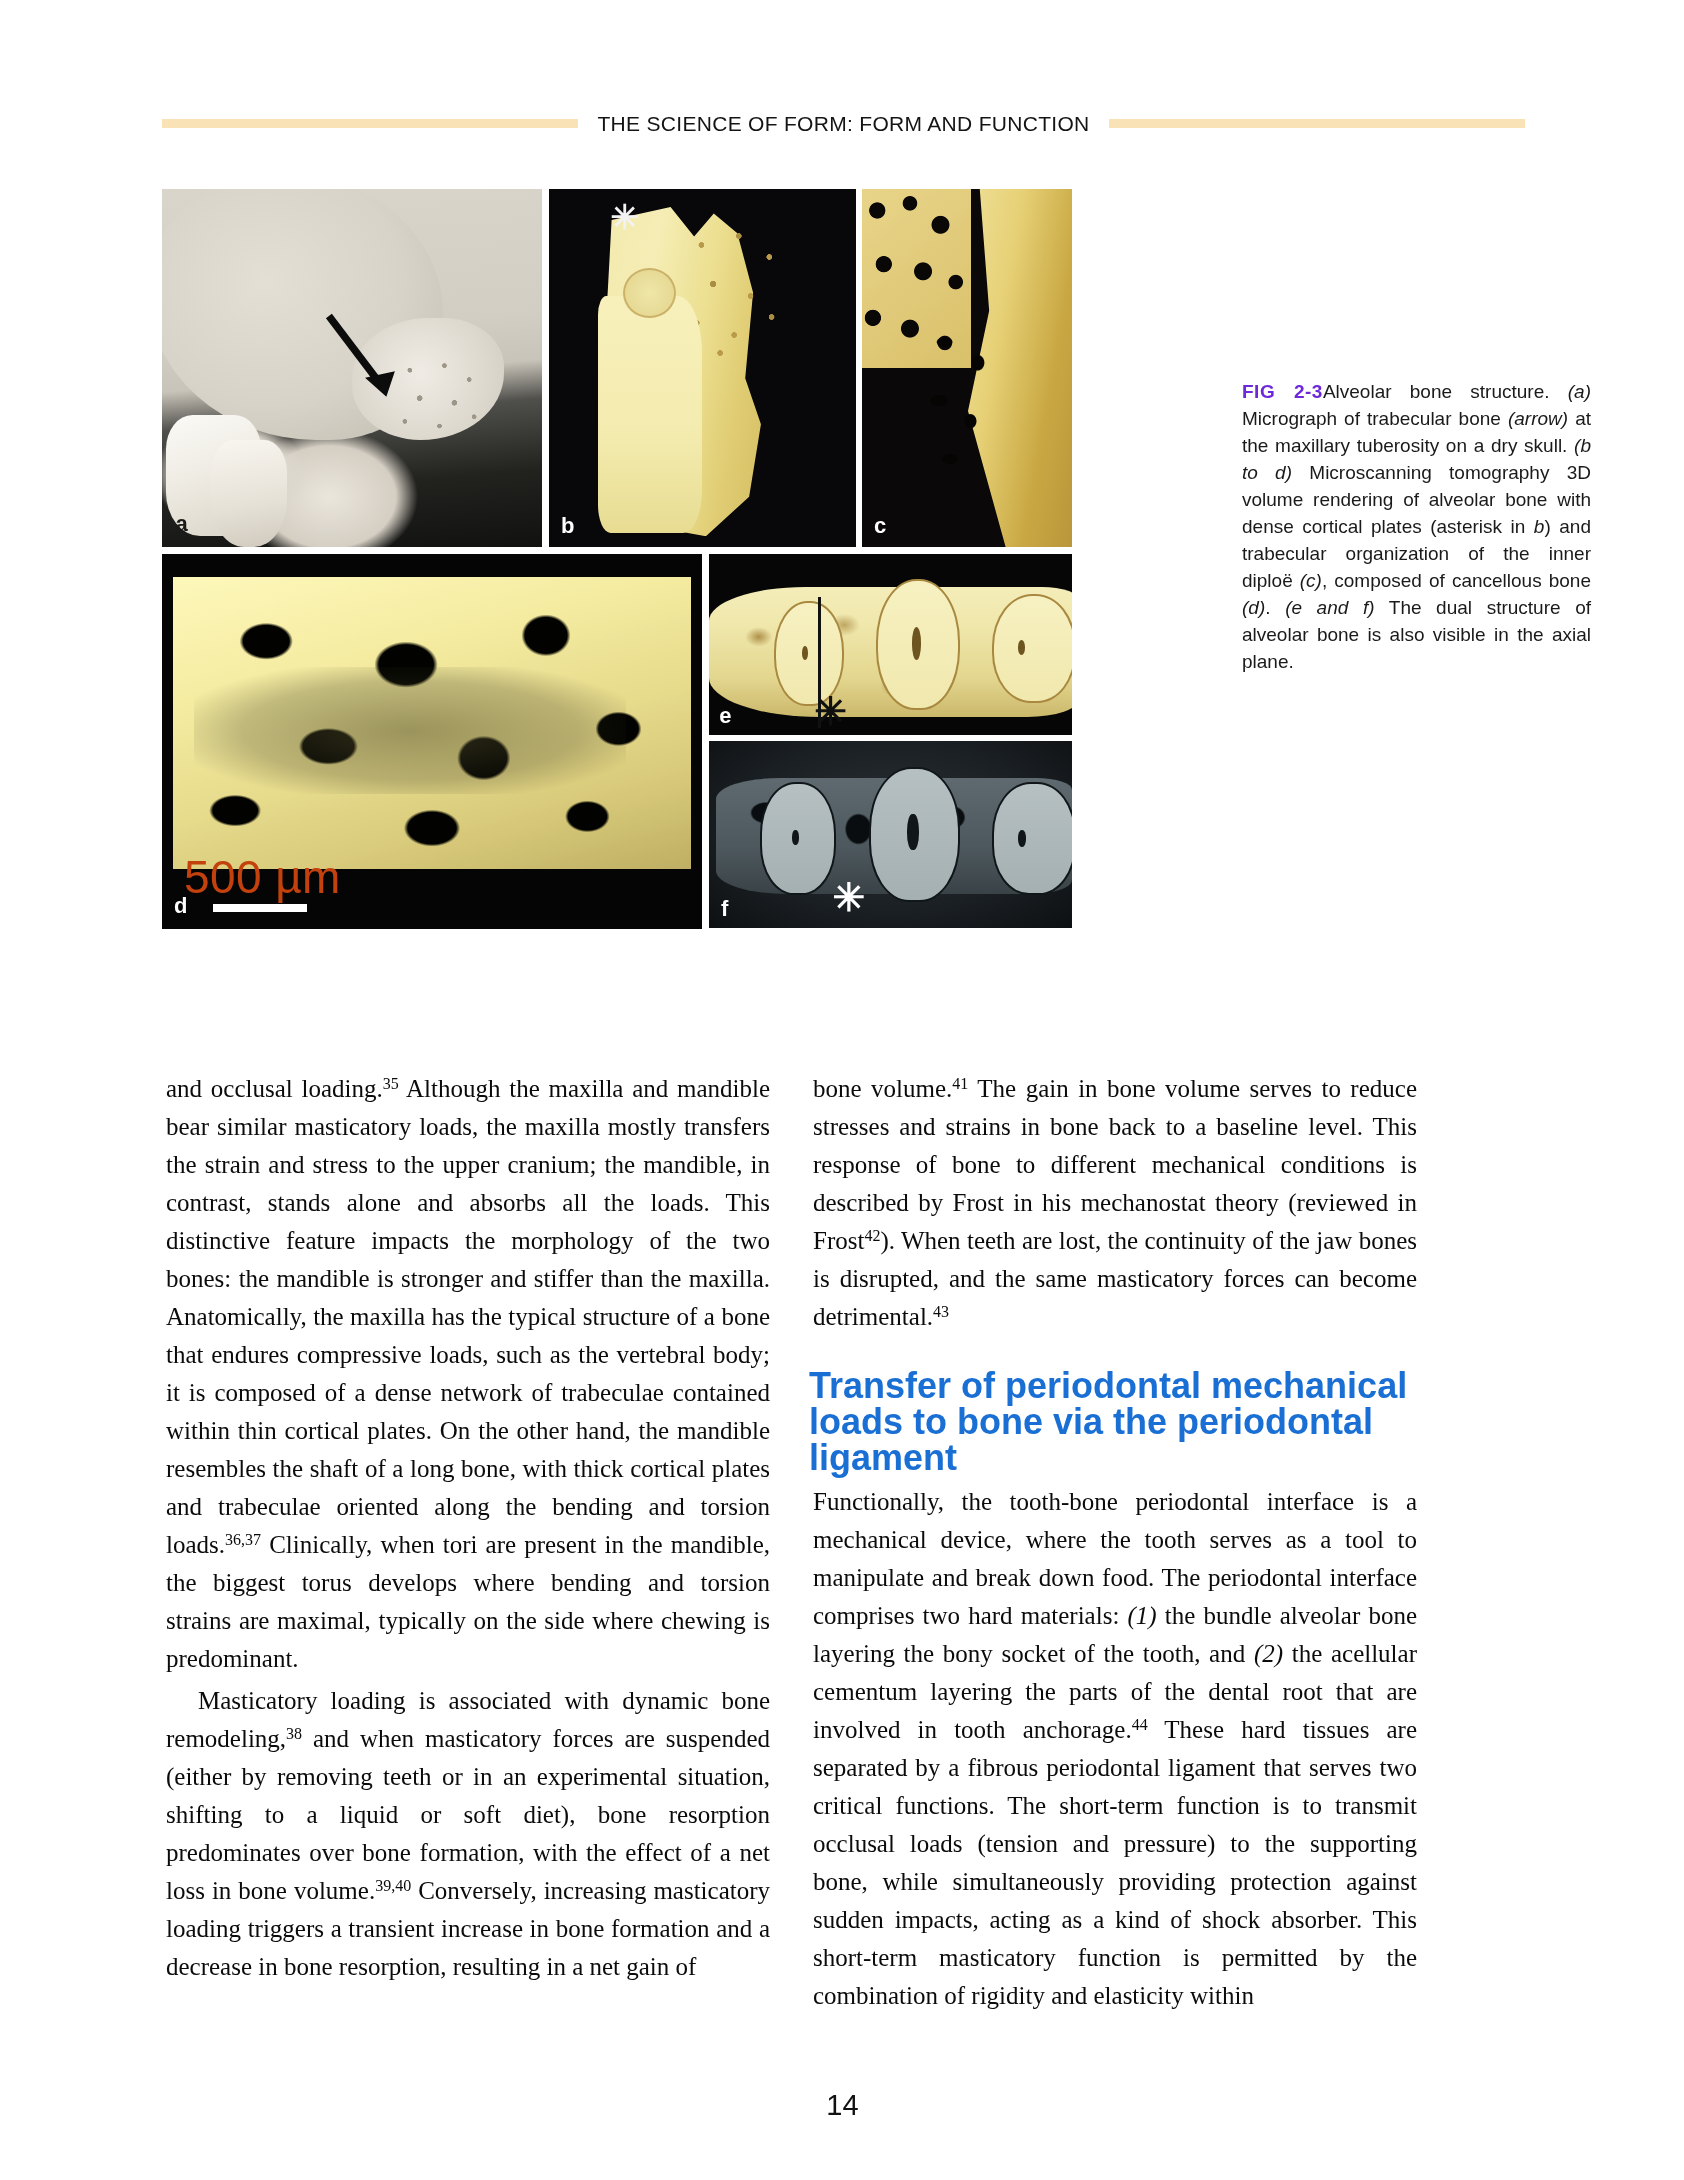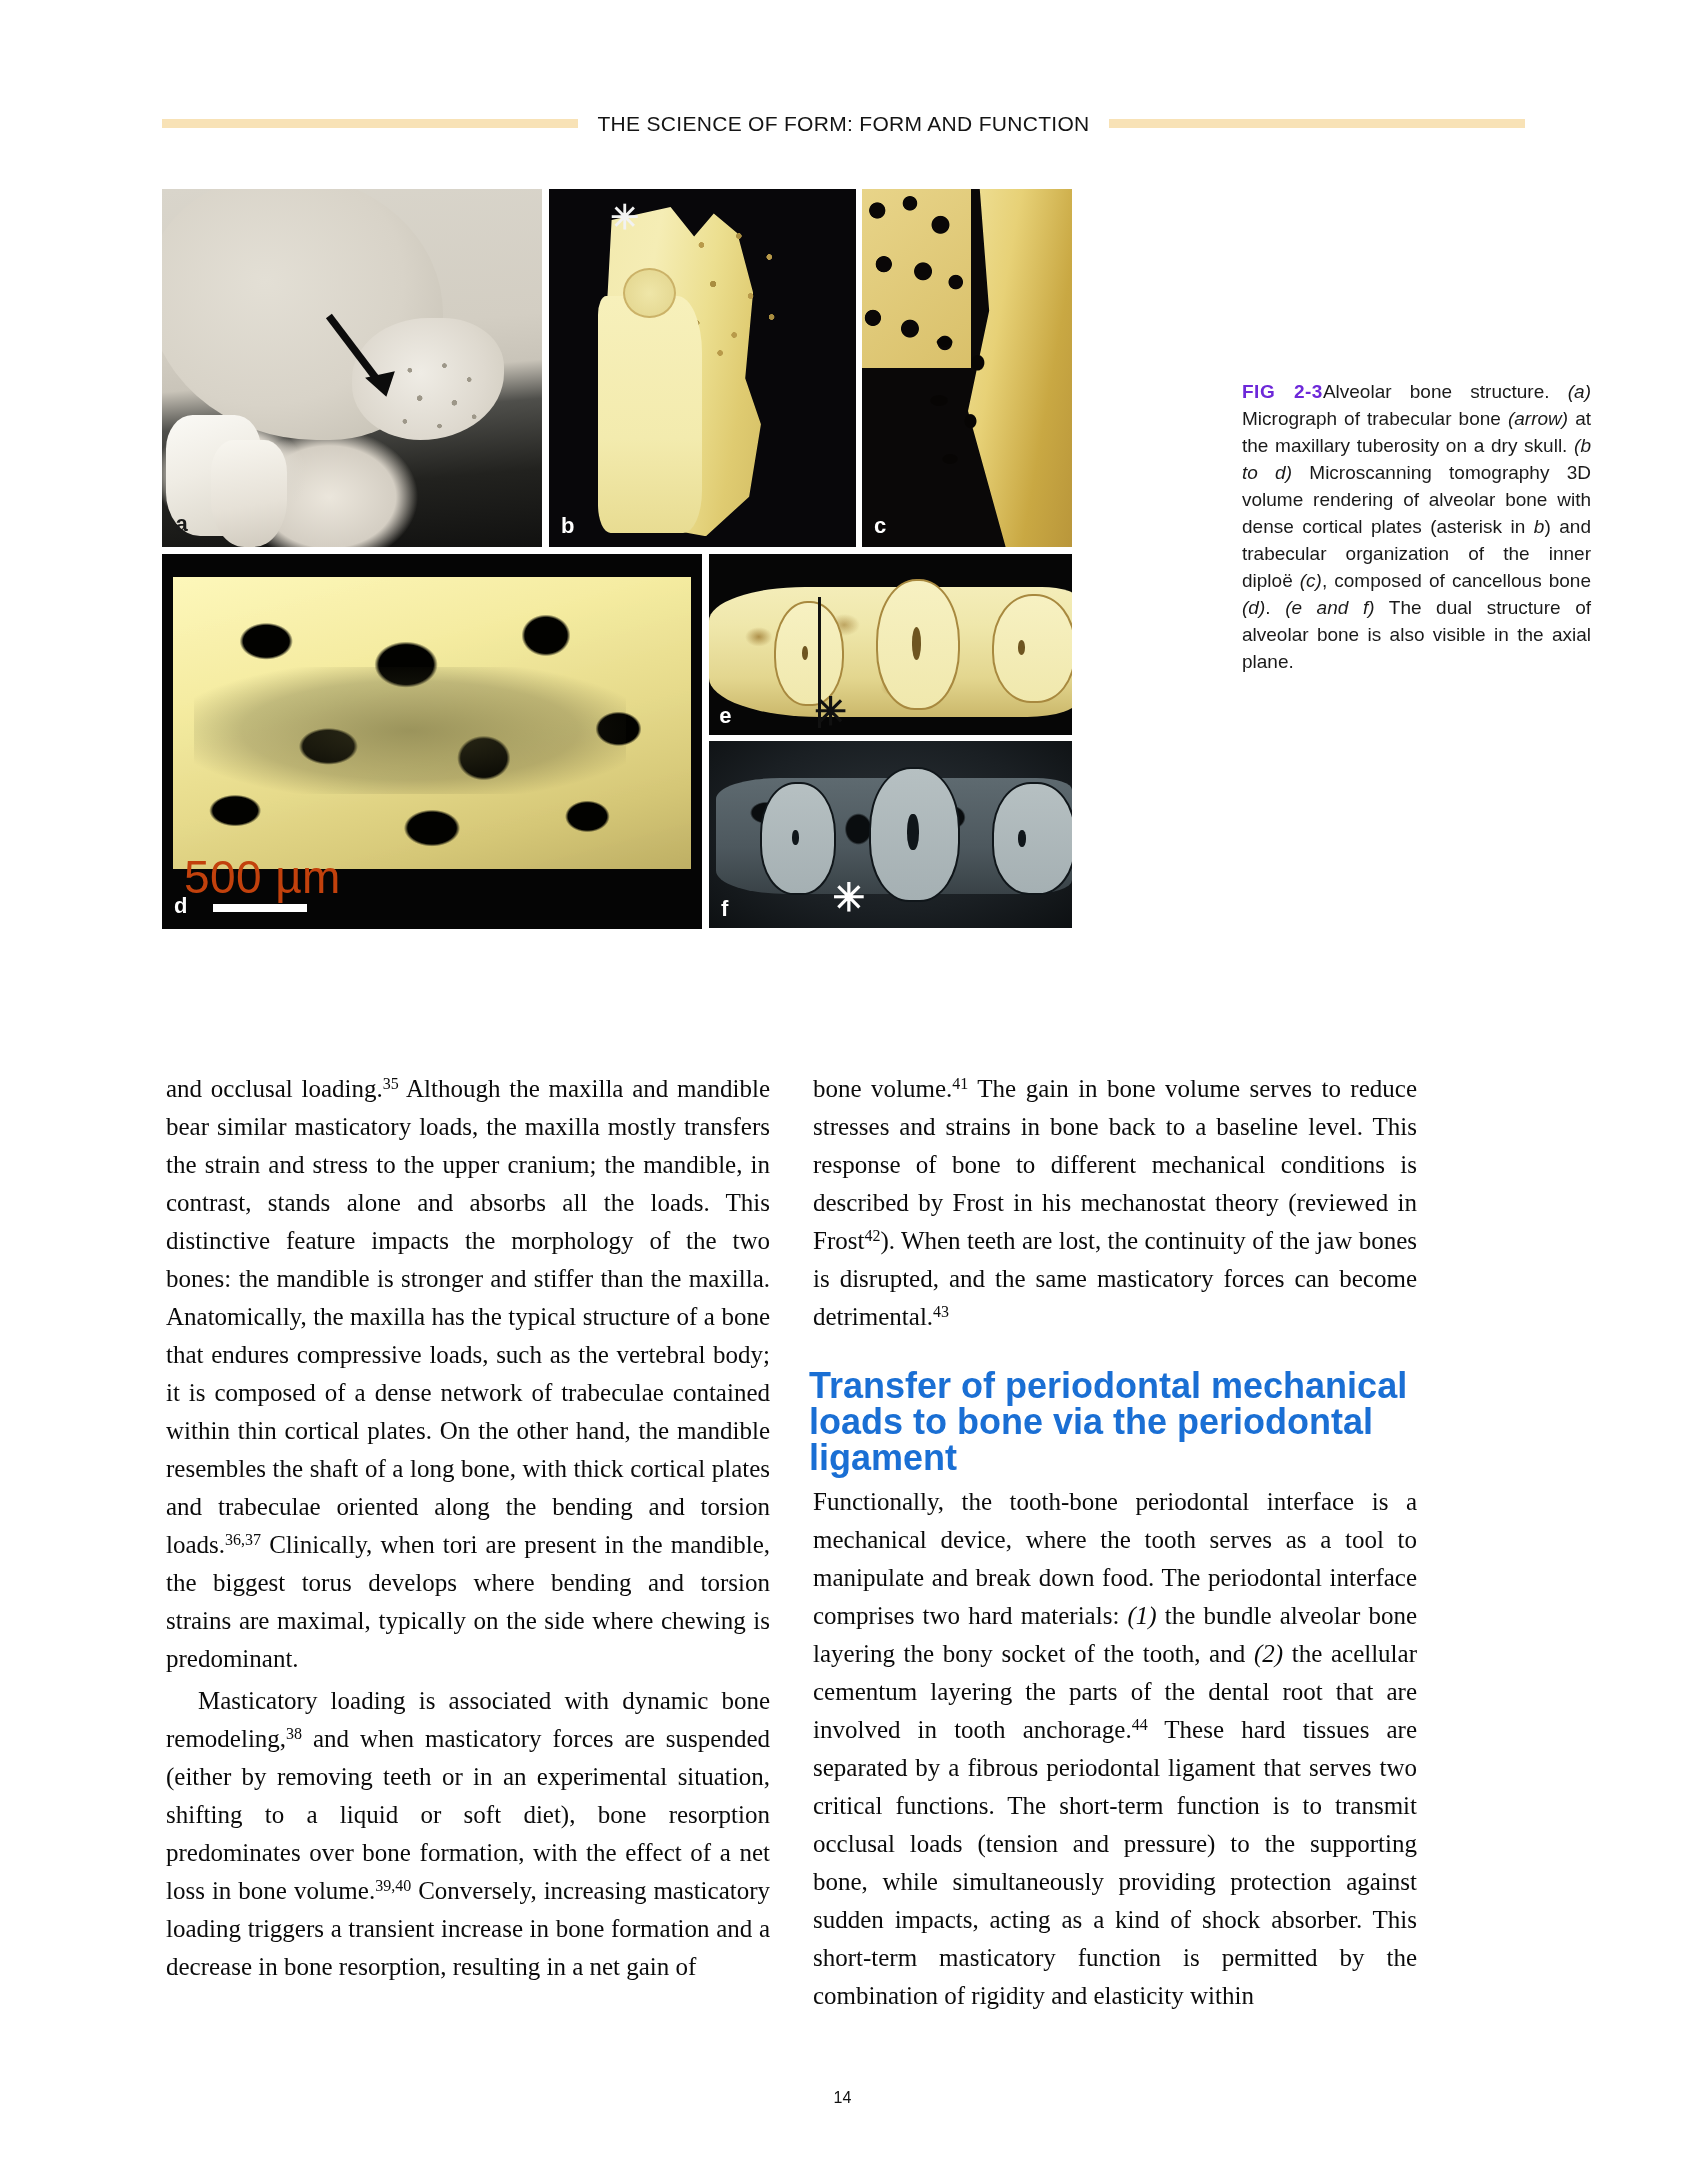--- a/index.html
+++ b/index.html
@@ -309,21 +309,21 @@
     margin: 32px 0 6.8px 0;
     text-align: left;
   }
 
   
   #folio {
     position: absolute;
     left: 0; top: 2089px; width: 1685px;
     text-align: center;
     font-family: "Liberation Sans", sans-serif;
-    font-size: 16px;
+    font-size: 29px;
     color: #111111;
   }
 </style>
 </head>
 <body>
 
 <div id="running-head">
   <div class="head-rule"></div>
   <div id="head-title">THE SCIENCE OF FORM: FORM AND FUNCTION</div>
   <div class="head-rule"></div>

